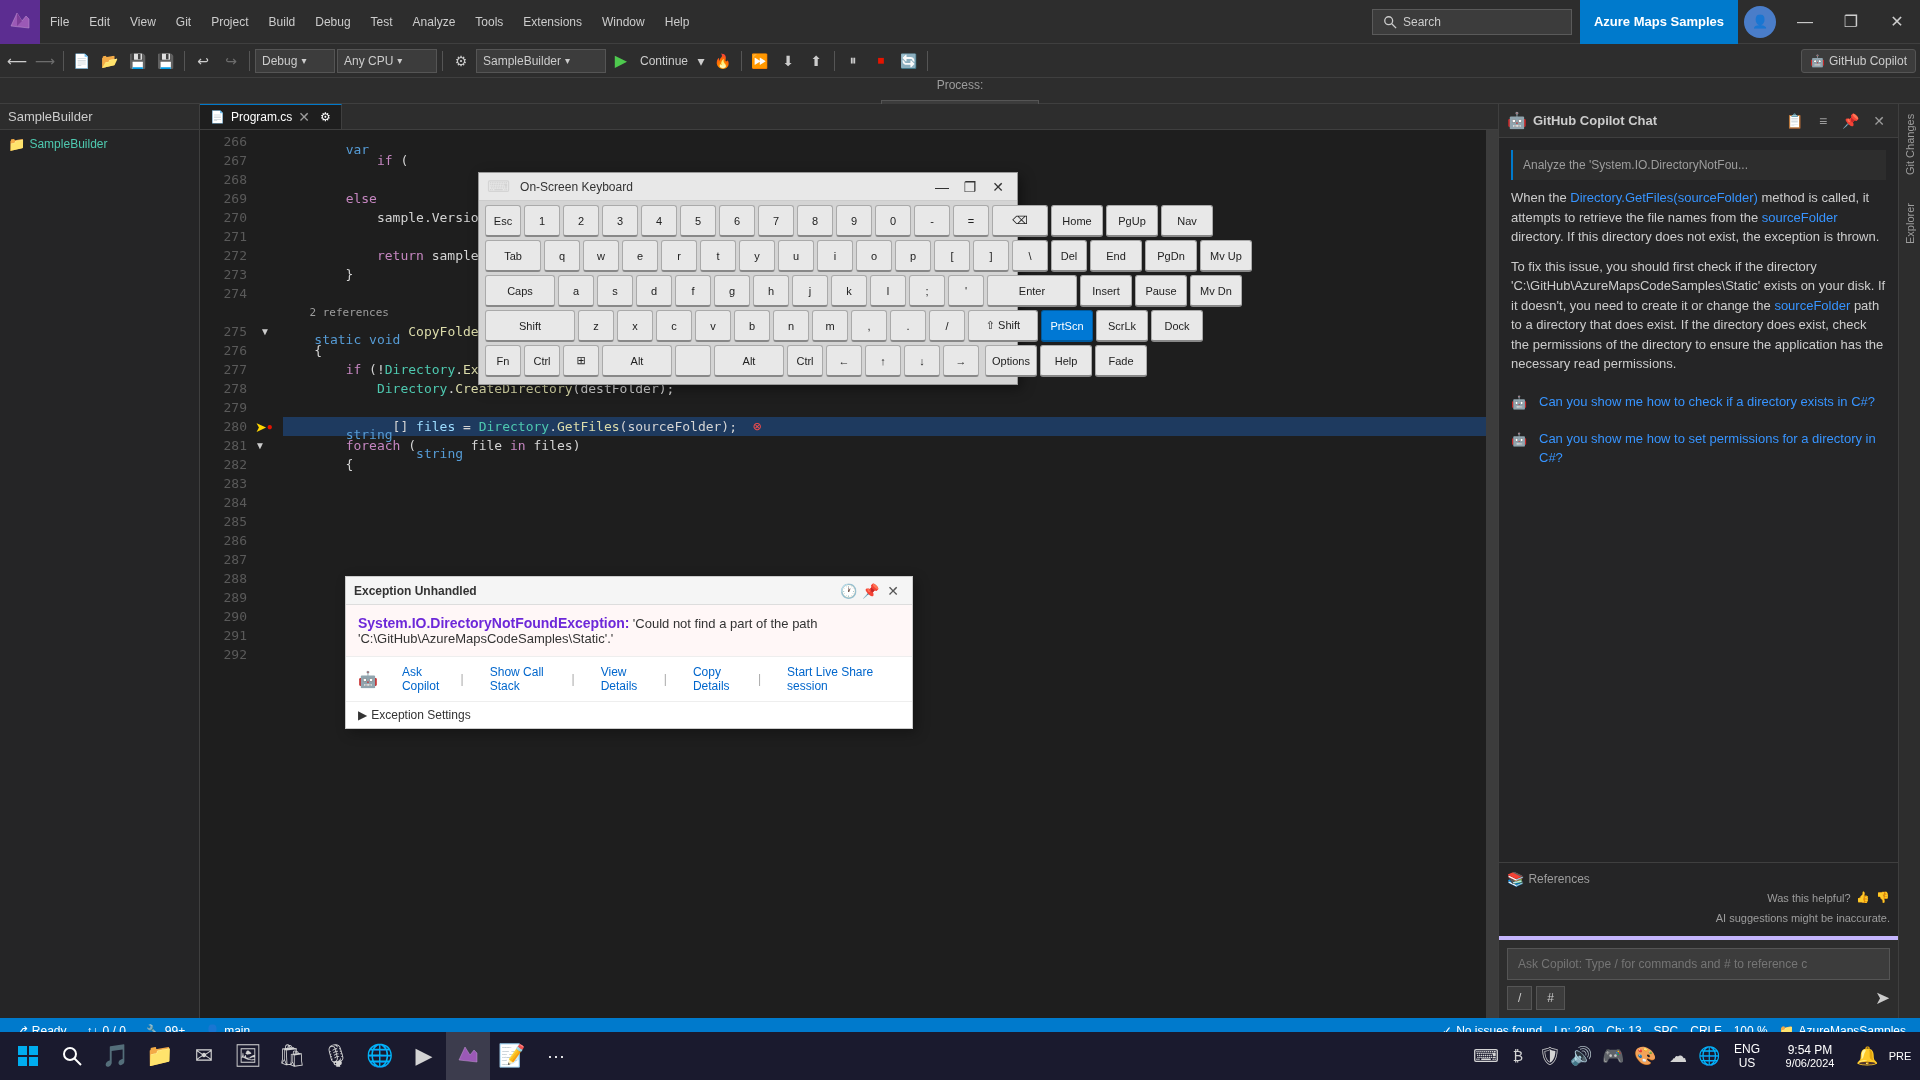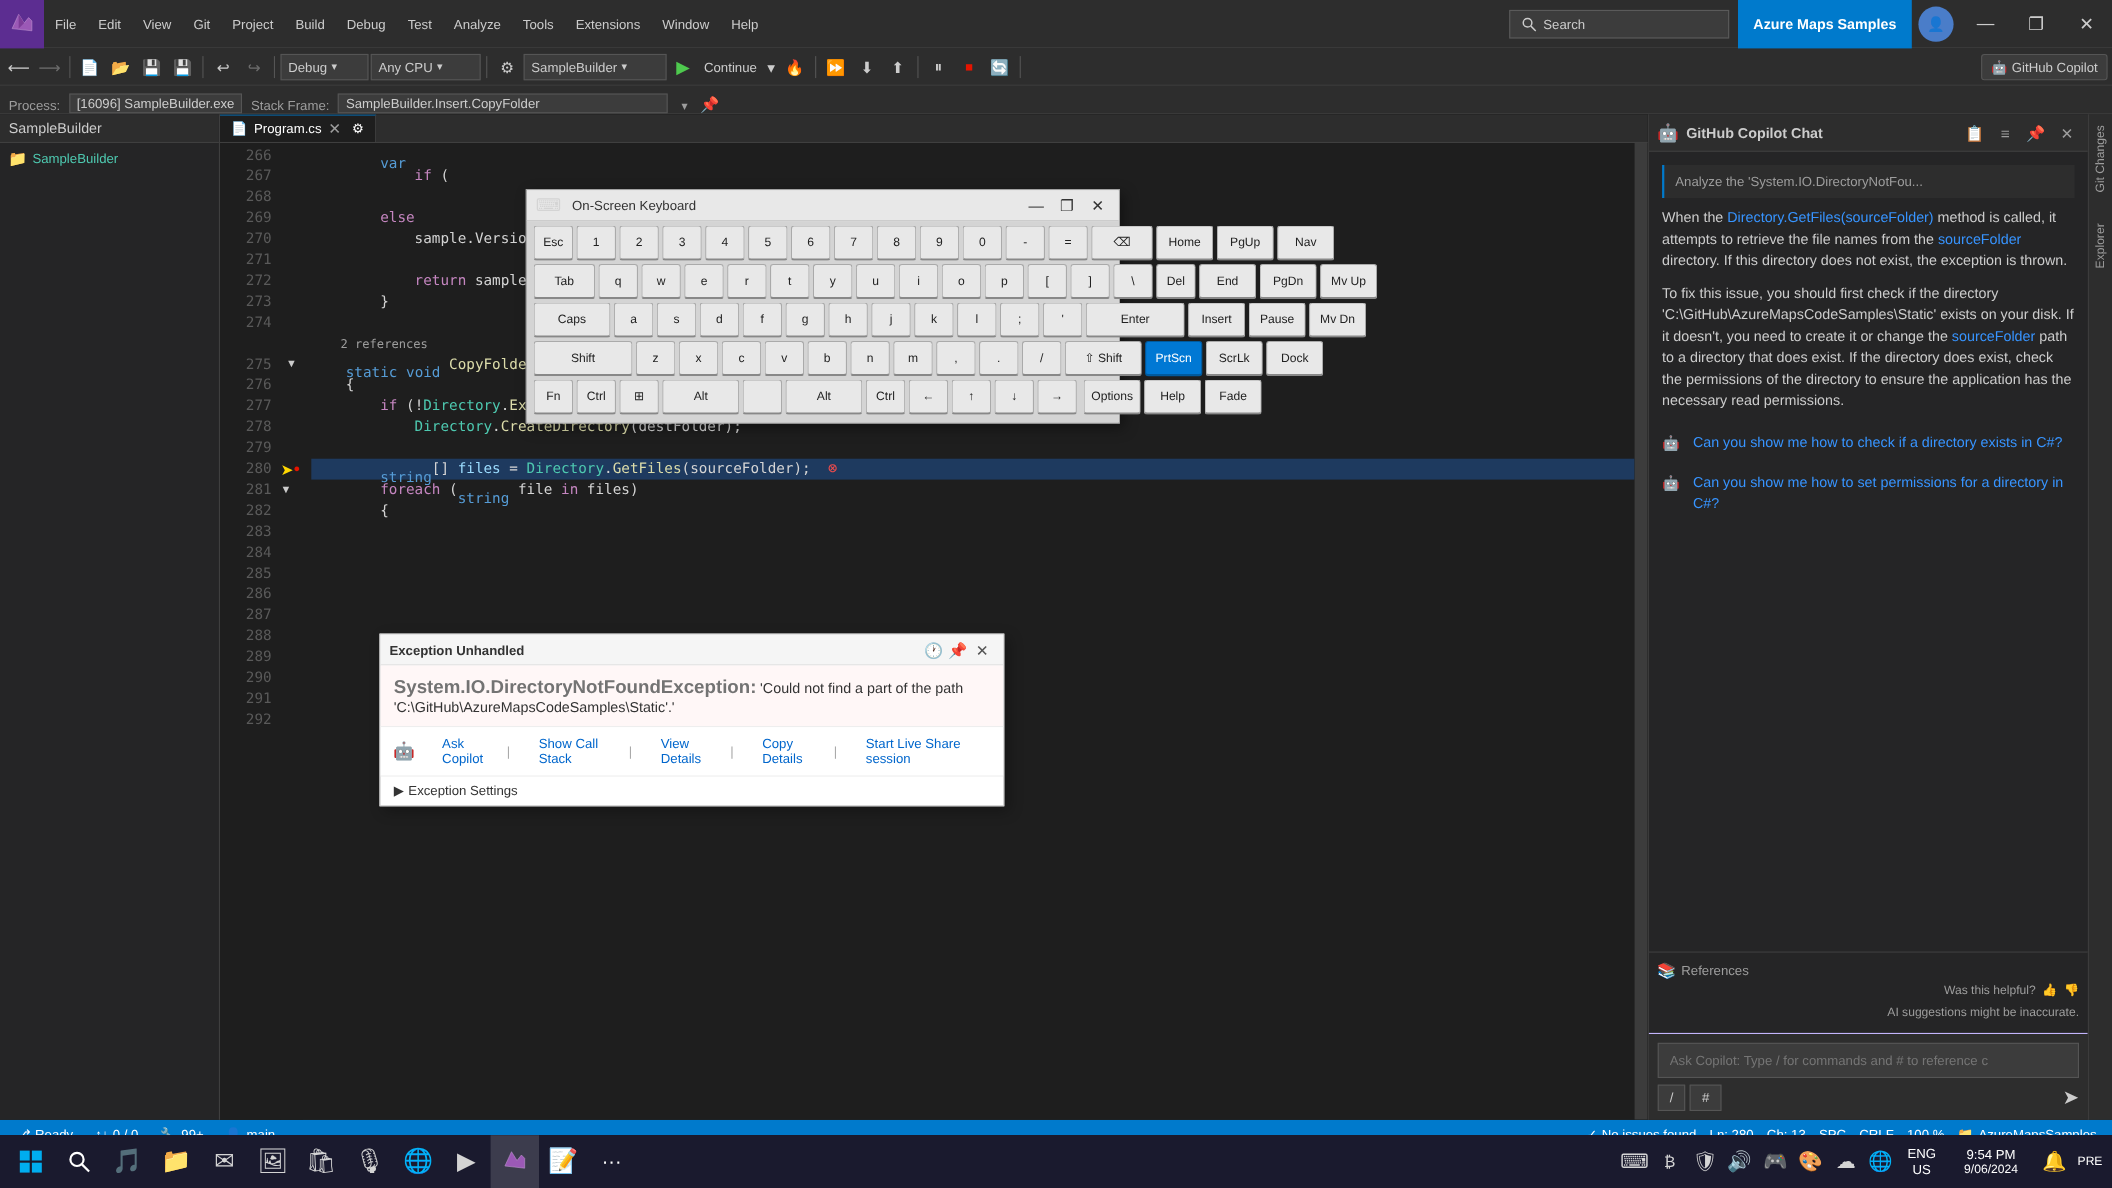--- a/index.html
+++ b/index.html
@@ -21,21 +21,21 @@
 
     
     .toolbar { height: 34px; background: #2d2d2d; display: flex; align-items: center; border-bottom: 1px solid #3f3f3f; padding: 0 4px; gap: 2px; }
     .tb-btn { width: 26px; height: 26px; display: flex; align-items: center; justify-content: center; cursor: pointer; border-radius: 3px; color: #cccccc; font-size: 14px; }
     .tb-sep { width: 1px; height: 20px; background: #555; margin: 0 3px; }
     .tb-dropdown { display: flex; align-items: center; background: #3c3c3c; border: 1px solid #555; height: 24px; padding: 0 6px; cursor: pointer; font-size: 12px; color: #cccccc; min-width: 80px; }
     .tb-dropdown-arrow { margin-left: 4px; font-size: 10px; }
     .github-copilot-btn { display: flex; align-items: center; gap: 4px; background: #3c3c3c; border: 1px solid #555; height: 24px; padding: 0 8px; cursor: pointer; font-size: 12px; color: #cccccc; border-radius: 3px; margin-left: auto; }
 
     
-    .process-bar { height: 26px; background: #2d2d2d; display: flex; align-items: flex-end; border-bottom: 1px solid #3f3f3f; padding: 0 8px; gap: 8px; }
+    .process-bar { height: 26px; background: #2d2d2d; display: flex; align-items: center; border-bottom: 1px solid #3f3f3f; padding: 0 20px; gap: 8px; flex-direction: column; }
     .process-label { color: #9d9d9d; font-size: 12px; }
     .process-value { color: #cccccc; font-size: 12px; background: #3c3c3c; border: 1px solid #555; padding: 1px 6px; cursor: pointer; }
     .stack-frame-label { color: #9d9d9d; font-size: 12px; }
     .stack-frame-value { color: #cccccc; font-size: 12px; background: #3c3c3c; border: 1px solid #555; padding: 1px 6px; min-width: 300px; cursor: pointer; }
 
     
     .main-layout { display: flex; height: calc(1080px - 44px - 34px - 26px - 26px - 36px); }
 
     
     .editor-area { flex: 1; display: flex; flex-direction: column; background: #1e1e1e; position: relative; overflow: hidden; }
@@ -68,21 +68,21 @@
     .copilot-icon-btn { width: 22px; height: 22px; display: flex; align-items: center; justify-content: center; cursor: pointer; color: #9d9d9d; font-size: 14px; }
     .copilot-body { flex: 1; overflow-y: auto; padding: 12px; font-size: 13px; line-height: 1.5; color: #cccccc; }
     .copilot-body p { margin-bottom: 10px; }
     .copilot-link { color: #3794ff; cursor: pointer; text-decoration: none; }
     .copilot-suggestion { display: flex; align-items: flex-start; gap: 8px; padding: 8px 0; cursor: pointer; color: #3794ff; }
     .copilot-suggestion-icon { width: 20px; height: 20px; flex-shrink: 0; margin-top: 1px; }
     .copilot-footer { border-top: 1px solid #3f3f3f; padding: 8px; }
     .refs-label { font-size: 12px; color: #9d9d9d; display: flex; align-items: center; gap: 4px; }
     .helpful-row { display: flex; align-items: center; justify-content: flex-end; gap: 6px; font-size: 11px; color: #9d9d9d; padding: 4px 0; }
     .inaccurate-note { font-size: 11px; color: #9d9d9d; text-align: right; padding: 4px 0; }
-    .copilot-input-area { padding: 8px; background: #2d2d2d; border-top: 1px solid #c4b5fd; }
+    .copilot-input-area { padding: 8px; background: #2d2d2d; border-top: 4px solid #c4b5fd; }
     .copilot-input { width: 100%; background: #3c3c3c; border: 1px solid #555; color: #cccccc; padding: 8px 10px; font-size: 12px; outline: none; }
     .copilot-input-btn { padding: 4px 10px; background: #3c3c3c; border: 1px solid #555; color: #cccccc; cursor: pointer; font-size: 12px; }
     .copilot-send-btn { background: transparent; border: none; color: #cccccc; cursor: pointer; font-size: 18px; margin-left: auto; }
 
     
     .right-edge { width: 22px; background: #2d2d2d; border-left: 1px solid #3f3f3f; display: flex; flex-direction: column; }
     .right-edge-item { width: 22px; height: 80px; display: flex; align-items: center; justify-content: center; cursor: pointer; writing-mode: vertical-rl; font-size: 11px; color: #9d9d9d; }
 
     
     .status-bar { height: 26px; background: #007acc; display: flex; align-items: center; padding: 0 8px; gap: 8px; font-size: 12px; color: white; }
@@ -111,21 +111,21 @@
     .osk-key.widest { min-width: 90px; }
     .osk-key.space { flex: 1; }
     .osk-key.nav { min-width: 52px; }
 
     
     .exception-popup { position: absolute; top: 472px; left: 145px; width: 568px; background: #fff; border: 1px solid #ccc; box-shadow: 4px 4px 12px rgba(0,0,0,0.3); z-index: 150; font-family: 'Segoe UI', sans-serif; }
     .exception-titlebar { height: 28px; background: #f5f5f5; border-bottom: 1px solid #ddd; display: flex; align-items: center; padding: 0 8px; }
     .exception-title { flex: 1; font-size: 12px; color: #333; font-weight: 600; }
     .exception-tb-btn { width: 22px; height: 22px; display: flex; align-items: center; justify-content: center; cursor: pointer; font-size: 14px; color: #555; }
     .exception-body { padding: 10px 12px; background: #fff7f7; }
-    .exception-type { font-size: 17px; color: #737373; font-weight: 600; }
+    .exception-type { font-size: 14px; color: #6d28d9; font-weight: 600; }
     .exception-msg { font-size: 13px; color: #333; }
     .exception-links { display: flex; align-items: center; gap: 0; padding: 8px 12px; border-top: 1px solid #eee; background: #fff; }
     .exception-link { color: #0066cc; font-size: 12px; cursor: pointer; margin-left: 20px; }
     .exception-divider { color: #aaa; margin: 0 6px; }
     .exception-settings { display: flex; align-items: center; padding: 6px 12px; cursor: pointer; font-size: 12px; color: #333; border-top: 1px solid #eee; }
     .exception-settings-arrow { margin-right: 4px; }
 
     
     .sol-explorer { width: 200px; background: #252526; border-right: 1px solid #3f3f3f; display: flex; flex-direction: column; }
     .sol-header { height: 26px; background: #2d2d2d; display: flex; align-items: center; padding: 0 8px; font-size: 13px; color: #cccccc; border-bottom: 1px solid #3f3f3f; }

